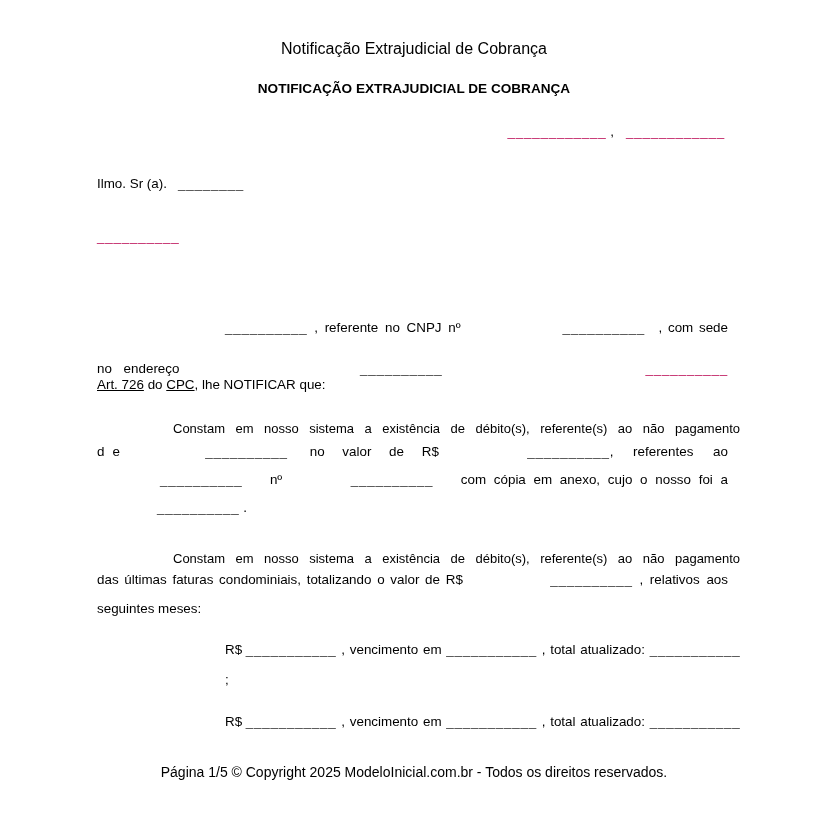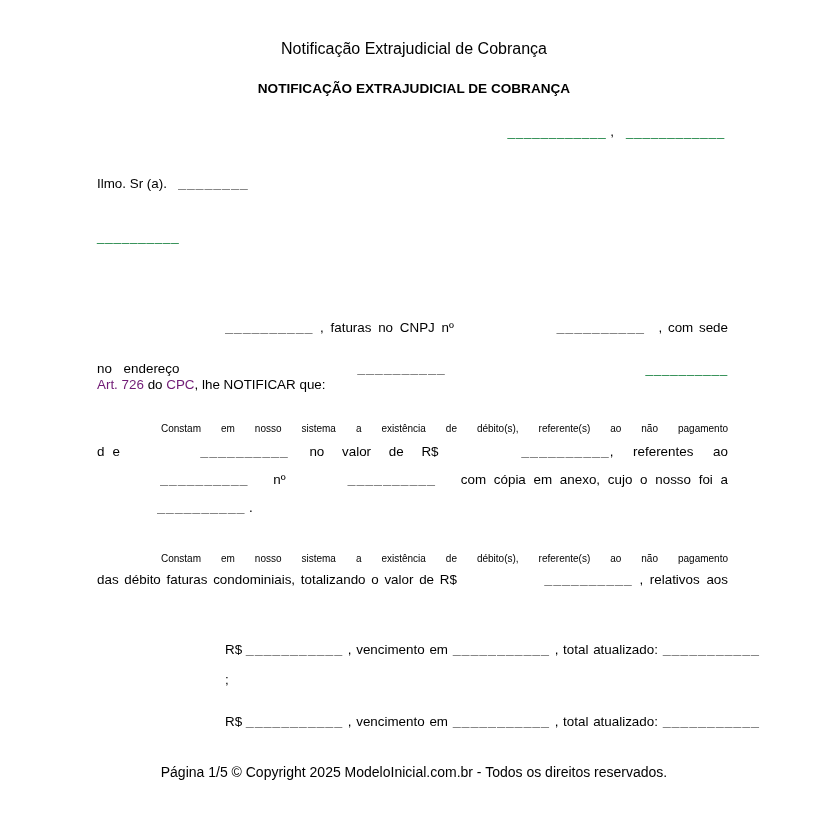--- a/index.html
+++ b/index.html
@@ -5,26 +5,26 @@
   html,body{margin:0;padding:0;background:#ffffff;}
   .page{position:relative;width:828px;height:828px;background:#ffffff;overflow:hidden;
         font-family:"Liberation Sans",sans-serif;color:#000;}
   .ctr{position:absolute;left:0;width:828px;text-align:center;}
   .title{font-size:16px;}
   .heading{font-size:13.6px;font-weight:bold;}
   .footer{font-size:14px;}
   .ln{position:absolute;left:97px;width:631px;display:flex;align-items:baseline;
       font-size:13.4px;line-height:18px;}
   .ln span,.ln a{white-space:pre;flex:0 0 auto;}
-  .jln{position:absolute;left:97px;width:631px;font-size:10px;line-height:18px;
+  .jln{position:absolute;left:109px;width:631px;font-size:13px;line-height:18px;
        text-align:justify;text-align-last:justify;text-indent:64px;}
   .rt{justify-content:flex-end;}
-  .blk{color:#3c3c3c;letter-spacing:0.8px;font-family:Liberation Mono, monospace;}
-  .blkh{color:#15803d;letter-spacing:0.8px;}
-  .lnk{color:#701a75;cursor:pointer;}
+  .blk{color:#3c3c3c;letter-spacing:0.8px;}
+  .blkh{color:#be185d;letter-spacing:0.8px;}
+  .lnk{color:#000000;text-decoration:underline;cursor:pointer;}
   .ls8{letter-spacing:8px;}
   .w1{word-spacing:1px}.w2{word-spacing:2px}.w3{word-spacing:3px}.w4{word-spacing:4px}
   .w5{word-spacing:5px}.w8{word-spacing:8px}.w14{word-spacing:14px}
   .w16{word-spacing:16px}
   i.sp{display:block;height:1px;}
 </style>
 </head>
 <body>
 
 <div class="page">
@@ -45,21 +45,21 @@
     <i class="sp" style="flex:0 0 11px"></i>
     <span class="blk">________</span>
   </div>
   <div class="ln" style="top:228px">
     <span class="blkh">__________</span>
   </div>
 
   <div class="ln" style="top:319px">
     <i class="sp" style="flex:0 0 128px"></i>
     <span class="blk">__________</span>
-    <span class="w3"> , faturas no CNPJ nº</span>
+    <span class="w3"> , referente no CNPJ nº</span>
     <i class="sp" style="flex:13 0 0"></i>
     <span class="blk">__________</span>
     <i class="sp" style="flex:1 0 0"></i>
     <span class="w2"> , com sede</span>
   </div>
 
   <div class="ln" style="top:360px">
     <span class="w8">no endereço</span>
     <i class="sp" style="flex:8 0 0"></i>
     <span class="blk">__________</span>
@@ -100,26 +100,29 @@
 
   <div class="ln" style="top:499px">
     <i class="sp" style="flex:0 0 60px"></i>
     <span class="blk">__________</span>
     <span> .</span>
   </div>
 
   <div class="jln" style="top:550px">Constam em nosso sistema a existência de débito(s), referente(s) ao não pagamento</div>
 
   <div class="ln" style="top:571px">
-    <span class="w2">das débito faturas condominiais, totalizando o valor de R$</span>
+    <span class="w2">das últimas faturas condominiais, totalizando o valor de R$</span>
     <i class="sp" style="flex:1 0 0"></i>
     <span class="blk">__________</span>
     <span class="w3"> , relativos aos</span>
   </div>
 
+  <div class="ln" style="top:600px">
+    <span>seguintes meses:</span>
+  </div>
 
   <div class="ln" style="top:641px">
     <i class="sp" style="flex:0 0 128px"></i>
     <span>R$ </span>
     <span class="blk">___________</span>
     <span class="w1"> , vencimento em </span>
     <span class="blk">___________</span>
     <span class="w1"> , total atualizado: </span>
     <span class="blk">___________</span>
   </div>

